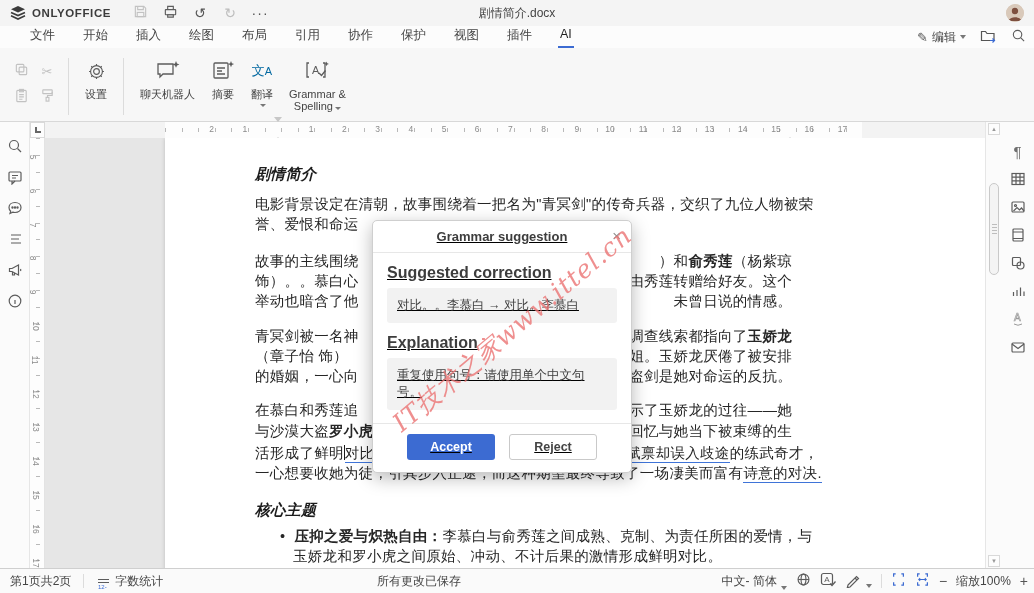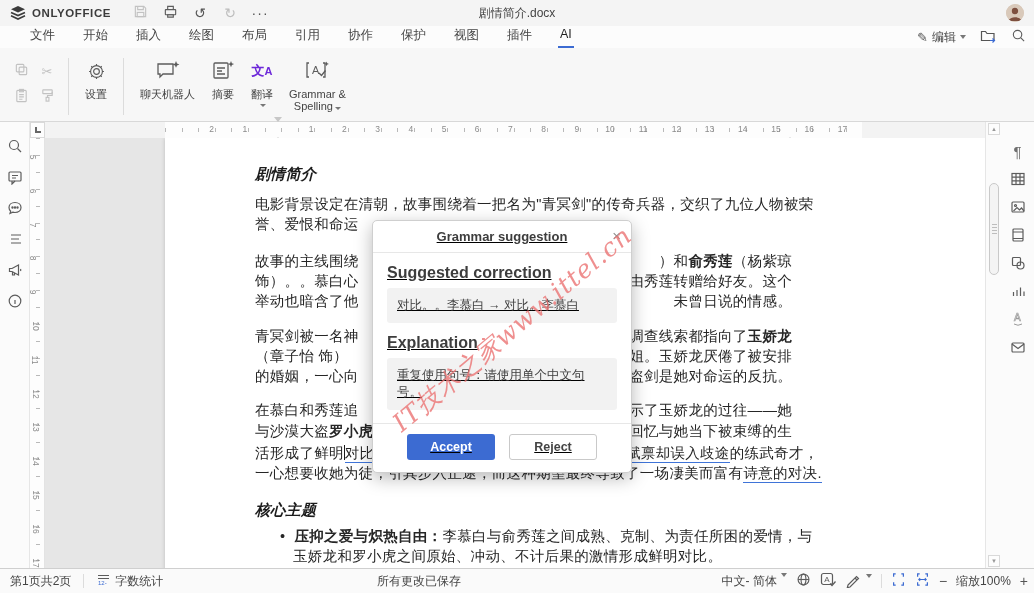--- a/index.html
+++ b/index.html
@@ -95,21 +95,21 @@
   .thumb-grip { width:5px; height:10px; background:repeating-linear-gradient(180deg,#bdbdbd 0,#bdbdbd 1px,transparent 1px,transparent 3px); }
   .panel-icons { flex:1; display:flex; flex-direction:column; align-items:center; padding-top:20px; gap:10px; }
   .pic { height:18px; display:flex; align-items:center; justify-content:center; color:#6e6e6e; }
 
   
   .statusbar { height:25px; background:#fafafa; border-top:1px solid #cfcfcf; display:flex; align-items:center; font-size:12px; color:#444; position:relative; flex:0 0 auto; }
   .sb-left { display:flex; align-items:center; gap:12px; padding-left:10px; }
   .sb-div { width:1px; height:14px; background:#dcdcdc; }
   .sb-center { position:absolute; left:377px; }
   .sb-right { position:absolute; right:6px; display:flex; align-items:center; gap:9px; }
-  .sb-item { display:flex; align-items:flex-start; gap:4px; }
+  .sb-item { display:flex; align-items:flex-end; gap:4px; }
   .zoom-glyph { font-size:14px; color:#555; }
 
   svg.lin { stroke:#5c5c5c; fill:none; stroke-width:1.2; }
   svg.lin.gray { stroke:#c2c2c2; }
 </style>
 </head>
 <body>
 
 <div class="app">
 
@@ -233,21 +233,21 @@
       <span class="ic-wrap">
         <svg width="24" height="22" viewBox="0 0 24 22">
           <rect x="3" y="3" width="14" height="15" rx="1" fill="none" stroke="#5c5c5c" stroke-width="1.3"></rect>
           <path d="M6 8 h8 M6 11 h5 M6 14 h8" stroke="#5c5c5c" stroke-width="1.3"></path>
           <path d="M20 1 l.9 2.2 2.2.9 -2.2.9 -.9 2.2 -.9-2.2 -2.2-.9 2.2-.9 z" fill="#5c5c5c"></path>
         </svg>
       </span>
       <span class="lbl">摘要</span>
     </div>
     <div class="bigbtn">
-      <span class="ic-wrap" style="font-size:13px;color:#6d28d9;font-weight:bold;">
+      <span class="ic-wrap" style="font-size:13px;color:#0369a1;font-weight:normal;">
         <span>文<span style="font-size:11px;">A</span></span>
       </span>
       <span class="lbl">翻译</span>
       <span class="chev-sm"></span>
     </div>
     <div class="bigbtn">
       <span class="ic-wrap">
         <svg width="26" height="22" viewBox="0 0 26 22">
           <path d="M5 3 h-2 v14 h2 M19 3 h2 v14 h-2" fill="none" stroke="#5c5c5c" stroke-width="1.3"></path>
           <text x="8" y="14" font-size="11" fill="#5c5c5c" font-family="Liberation Sans,sans-serif">A</text>

